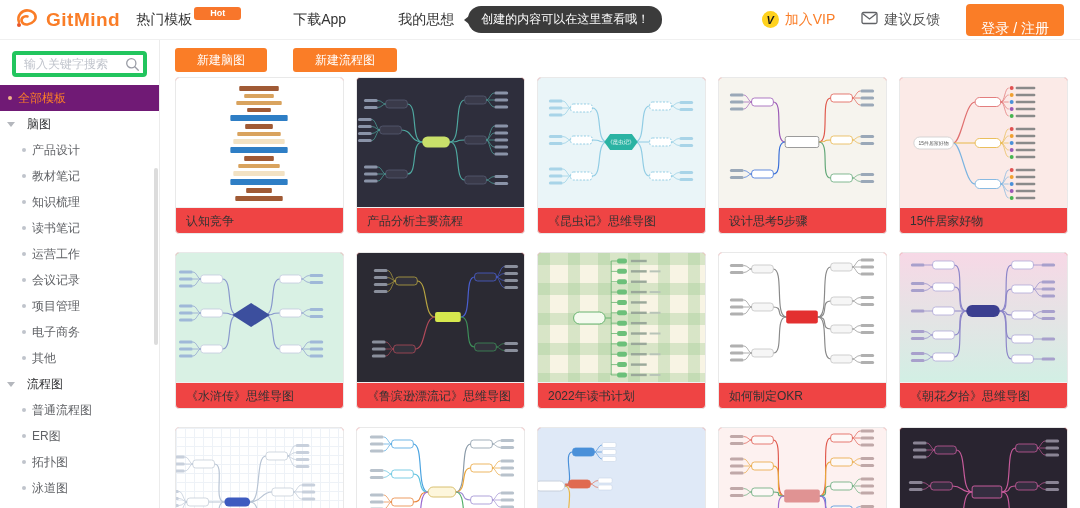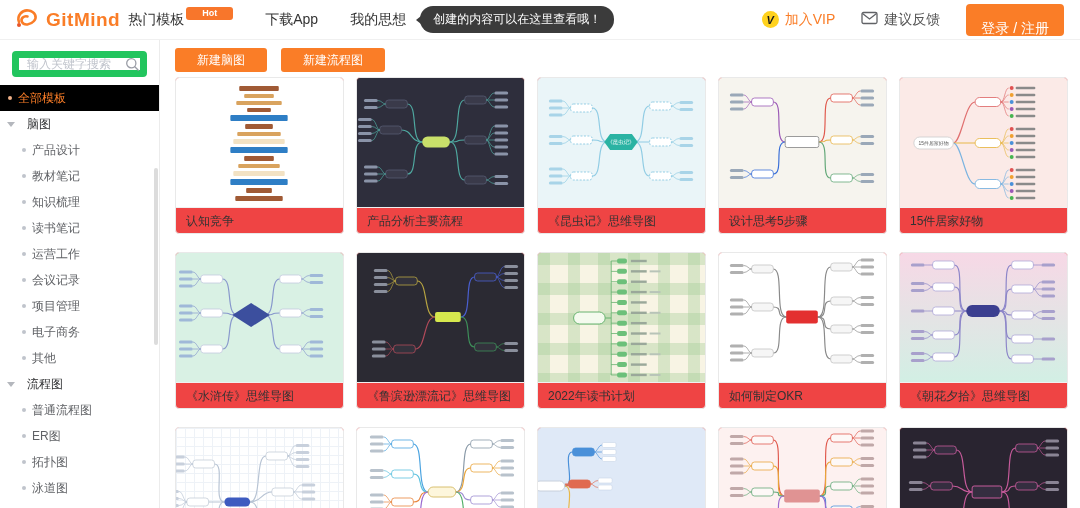--- a/index.html
+++ b/index.html
@@ -11,21 +11,21 @@
   }
   .page { width:1080px; height:508px; display:flex; flex-direction:column; }
 
   
   header {
     height:40px; flex:0 0 40px; display:flex; align-items:center;
     padding:0 16px 0 14px; border-bottom:1px solid #f0f0f0; background:#fff;
   }
   .logo { display:flex; align-items:center; gap:6px; cursor:pointer; }
   .logo-text { color:#fa7d27; font-weight:bold; font-size:19px; letter-spacing:.5px; }
-  nav { display:flex; align-items:center; margin-left:8px; gap:32px; }
+  nav { display:flex; align-items:center; margin-left:16px; gap:52px; }
   .nav-item { display:flex; align-items:flex-start; font-size:14px; color:#333; cursor:pointer; }
   .hot {
     background:#f8762b; color:#fff; font-size:9px; line-height:1;
     padding:2px 16px; border-radius:3px; margin:-4px 0 0 2px; font-weight:bold;
   }
   .tooltip {
     position:relative; margin-left:14px; background:#3b3b3b; color:#fff;
     font-size:12px; padding:5px 13px; border-radius:13px; white-space:nowrap;
   }
   .tooltip:before {
@@ -48,47 +48,47 @@
   }
 
   
   .body { flex:1; display:flex; min-height:0; }
   aside {
     width:160px; flex:0 0 160px; border-right:1px solid #ececec;
     position:relative; overflow:hidden; background:#fff;
   }
   .search { margin:11px 12px 8px; position:relative; }
   .search input {
-    width:100%; height:26px; border:7px solid #22c55e; border-radius:4px;
+    width:100%; height:26px; border:4px solid #22c55e; border-radius:4px;
     padding:0 26px 0 8px; font-size:12px; color:#333; outline:none;
     font-family:"Liberation Sans", sans-serif;
   }
   .search input::placeholder { color:#c0c4cc; }
   .search svg { position:absolute; right:7px; top:6px; }
   .menu { font-size:12px; color:#606266; }
   .menu-all {
     height:26px; display:flex; align-items:center; gap:6px; padding-left:8px;
-    background:#000000; color:#fa7d27; cursor:pointer;
+    background:#701a75; color:#fa7d27; cursor:pointer;
   }
   .menu-group { height:26px; display:flex; align-items:center; gap:12px; padding-left:7px; color:#303133; cursor:pointer; }
   .menu-sub { height:26px; display:flex; align-items:center; gap:6px; padding-left:22px; cursor:pointer; }
   .dot { width:4px; height:4px; border-radius:50%; background:#c0c4cc; flex:0 0 4px; }
   .dot-orange { background:#f0b289; }
   .caret {
     width:0; height:0; border-left:4px solid transparent; border-right:4px solid transparent;
     border-top:5px solid #b4b7bd; margin-top:1px;
   }
   .sb-thumb {
     position:absolute; right:1px; top:128px; width:4px; height:177px;
     background:#dcdcdc; border-radius:2px; cursor:pointer;
   }
 
   
   main { flex:1; padding:8px 0 0 15px; overflow:hidden; background:#fff; }
-  .actions { display:flex; gap:14px; margin-bottom:5px; }
+  .actions { display:flex; gap:26px; margin-bottom:5px; }
   .btn-create {
     height:24px; background:#fa7d27; color:#fff; border:none; border-radius:3px;
     font-size:12px; padding:0 22px; cursor:pointer;
     font-family:"Liberation Sans", sans-serif;
   }
   .grid { display:grid; grid-template-columns:repeat(5,169px); column-gap:12px; row-gap:18px; }
   .card {
     width:169px; height:157px; border:1px solid #e9e9e9; border-radius:4px;
     overflow:hidden; background:#ef4444; cursor:pointer;
   }

